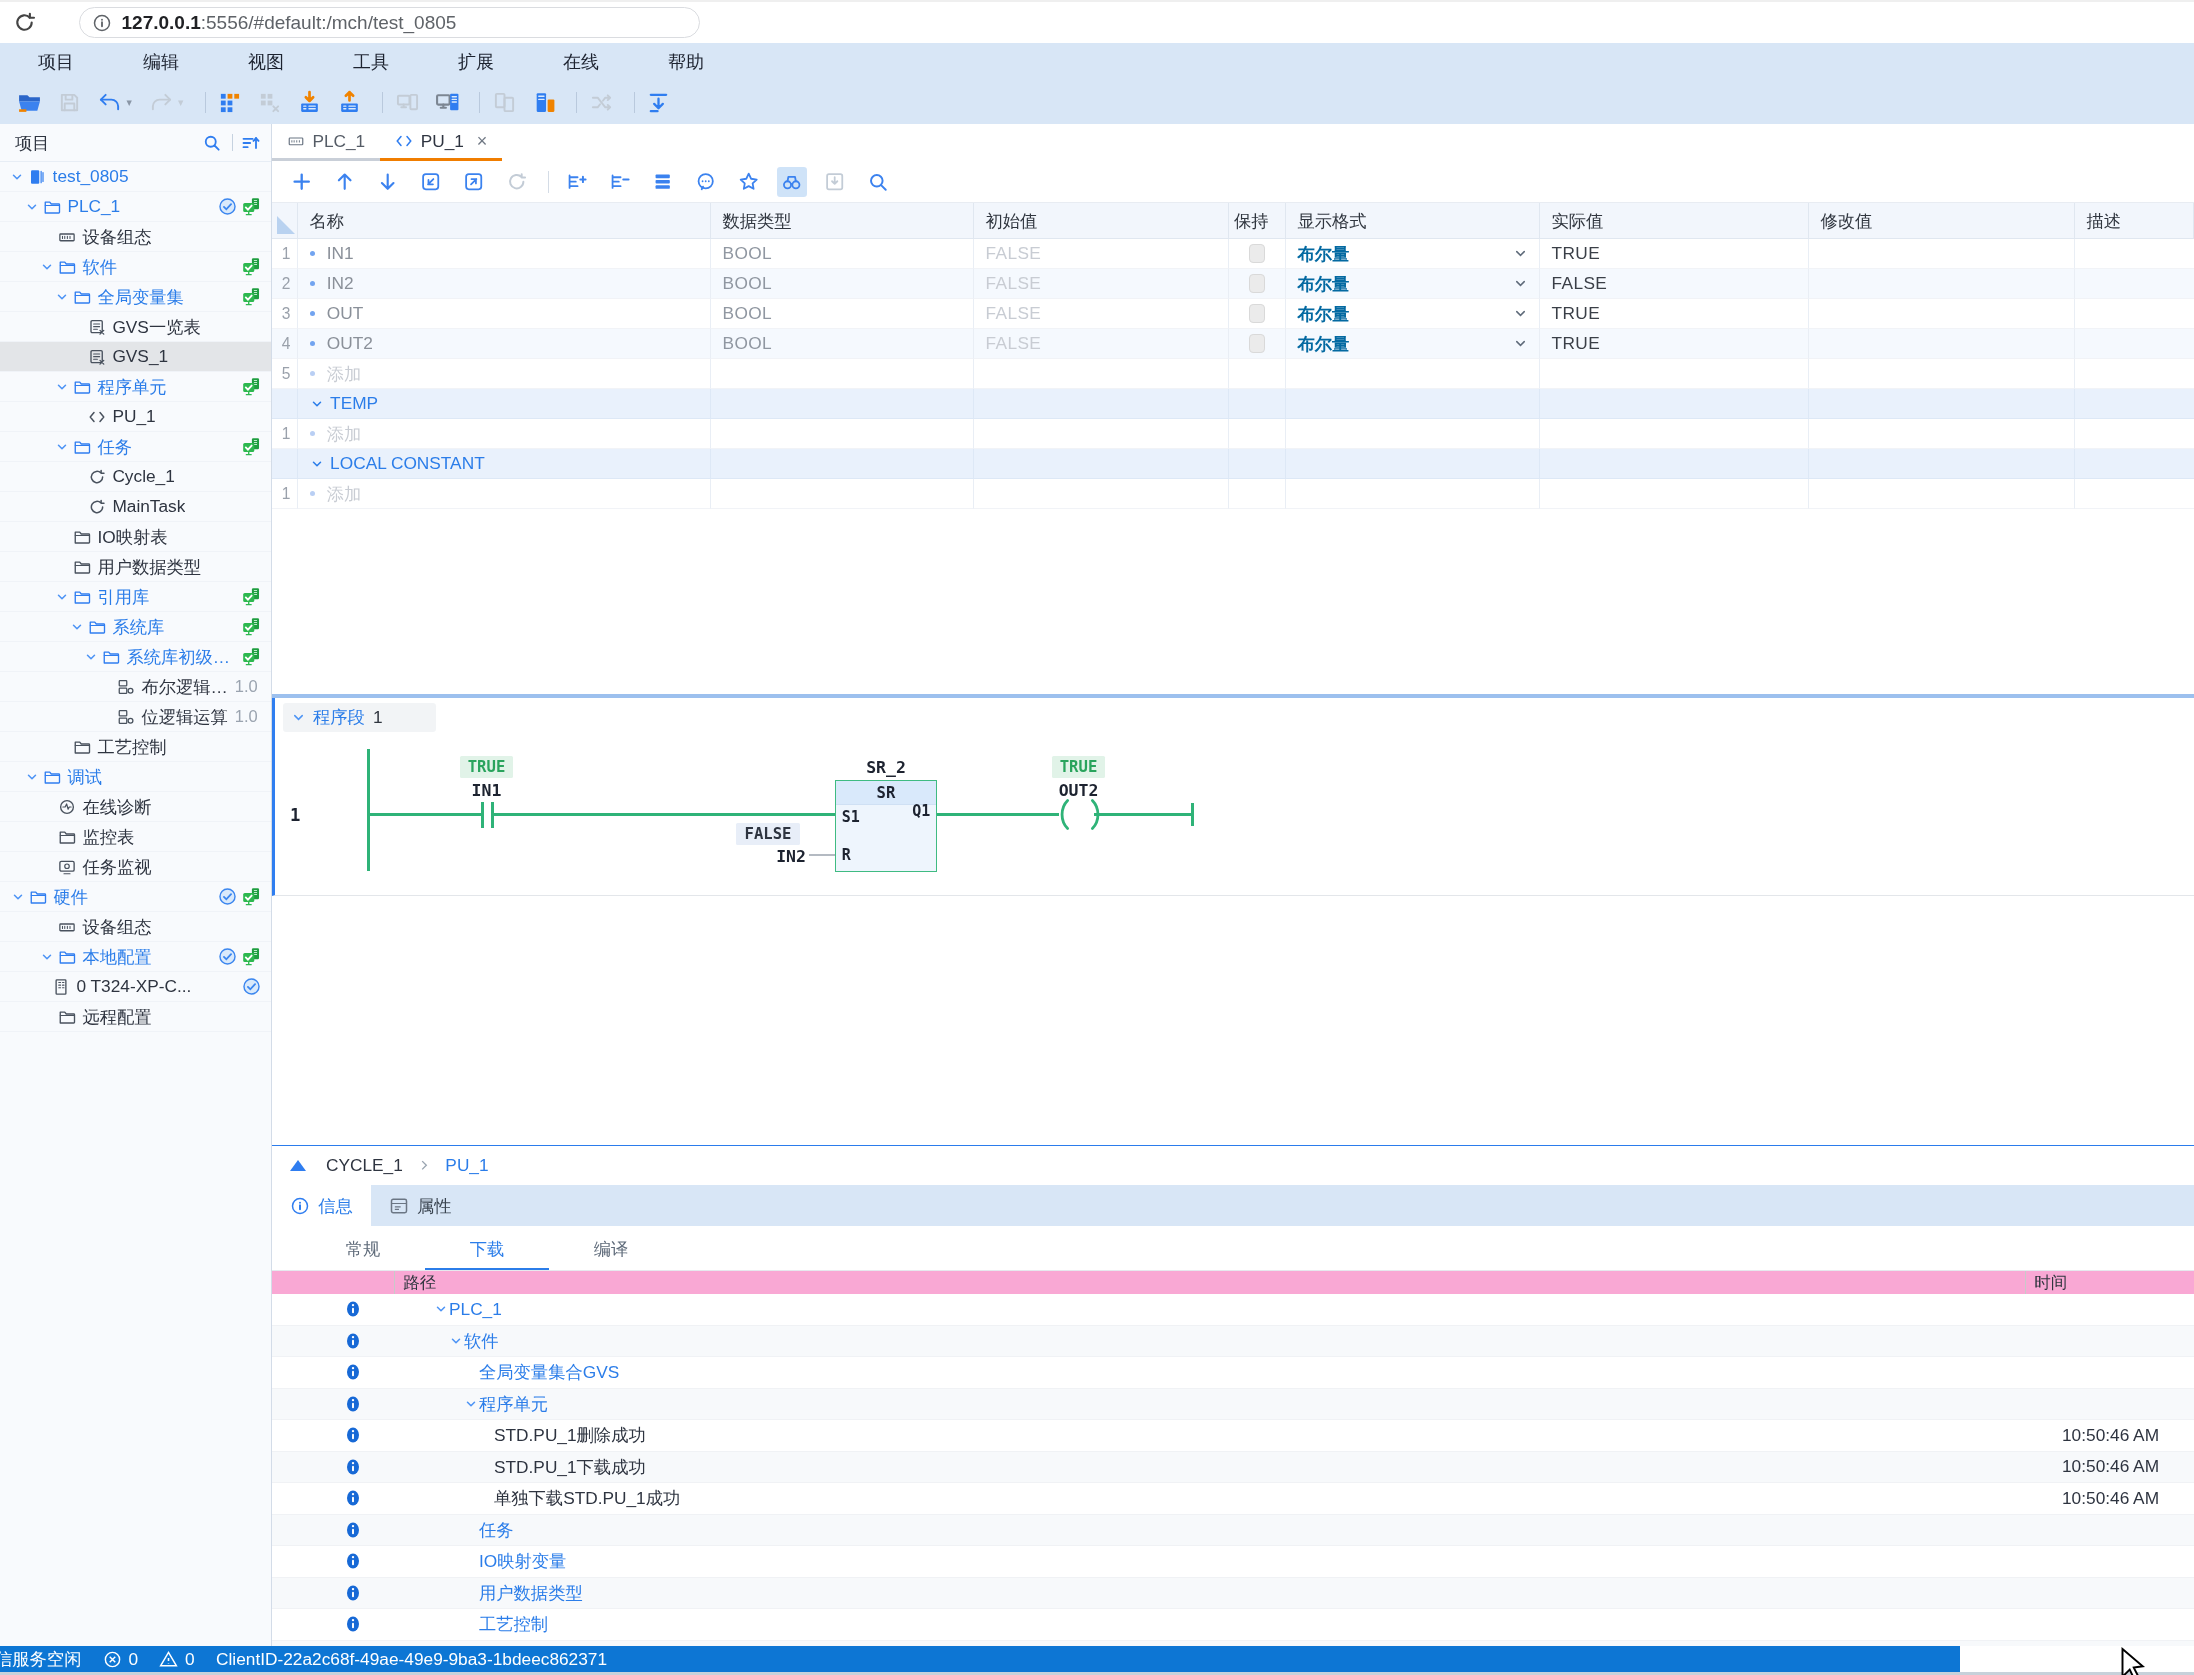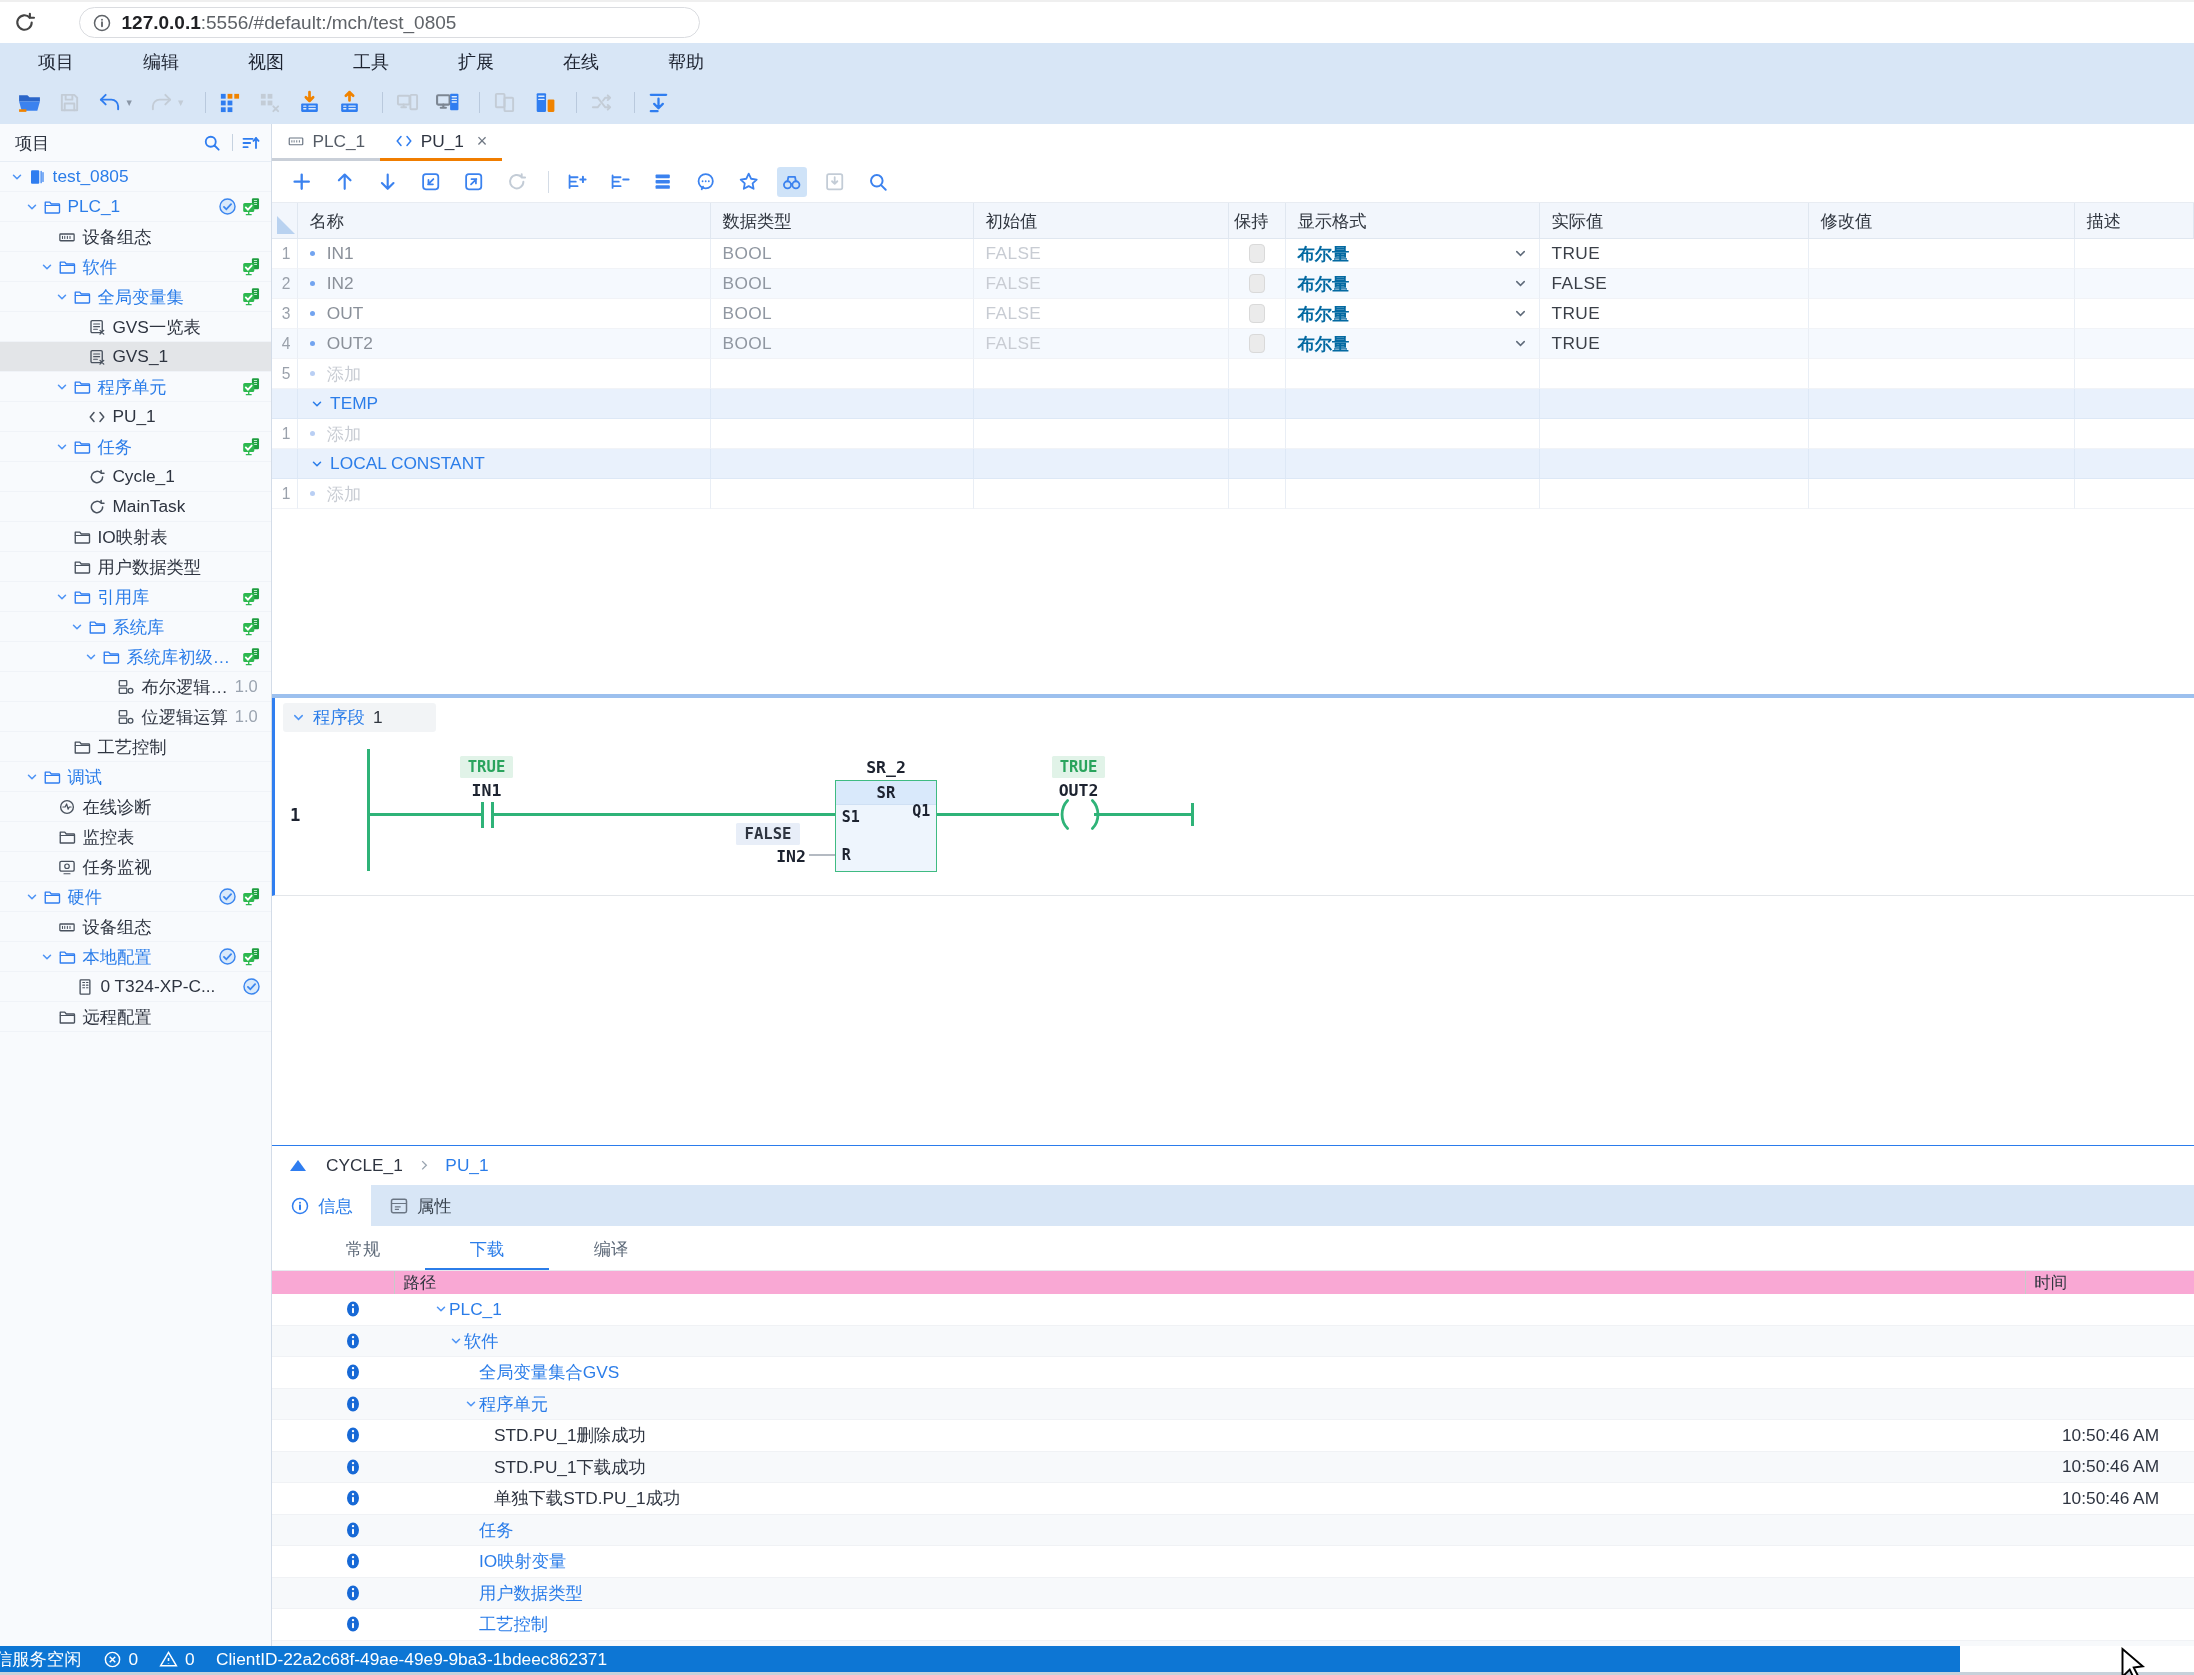--- a/index.html
+++ b/index.html
@@ -683,21 +683,21 @@
         <span class="t-ic" style="color:#49525e">
           <svg viewBox="0 0 24 24" width="18" height="18" fill="none" stroke-linecap="round" stroke-linejoin="round">
             <rect x="2.5" y="4.5" width="19" height="13" rx="2" stroke="currentColor" stroke-width="1.8"></rect>
             <circle cx="12" cy="11" r="3" stroke="currentColor" stroke-width="1.6"></circle>
             <path d="M8 21h8" stroke="currentColor" stroke-width="1.6"></path>
           </svg>
         </span>
         <span class="t-label plain">任务监视</span>
         <span class="t-right"></span>
       </div>
-      <div class="trow" style="padding-left: 23px;">
+      <div class="trow" style="padding-left: 9px;">
         <span class="t-chev">
           <svg viewBox="0 0 24 24" width="14" height="14" fill="none" stroke="currentColor" stroke-width="2.6" stroke-linecap="round" stroke-linejoin="round">
             <path d="M6 9l6 6 6-6"></path>
           </svg>
         </span>
         <span class="t-ic" style="color:#2f7df0">
           <svg viewBox="0 0 24 24" width="18" height="18" fill="none" stroke-linecap="round" stroke-linejoin="round">
             <path d="M3 5.5h6l2 2.5h10a1 1 0 0 1 1 1v10a1 1 0 0 1-1 1H3z" stroke="currentColor" stroke-width="1.8"></path>
             <path d="M3 10h19" stroke="currentColor" stroke-width="1.4"></path>
           </svg>
@@ -756,21 +756,21 @@
             <svg viewBox="0 0 24 24" width="19" height="19">
               <rect x="12.5" y="1.5" width="9" height="14" rx="1.5" fill="#1f9e40"></rect>
               <path d="M15 4.5h4M15 7h4M15 9.5h4" stroke="#bfeccb" stroke-width="1.4"></path>
               <rect x="1.5" y="7.5" width="14" height="11.5" rx="2" fill="#2db84f"></rect>
               <path d="M4.8 13.2l2.7 2.7 4.7-5" stroke="#fff" stroke-width="2.4" fill="none" stroke-linecap="round"></path>
               <path d="M8.5 19v3.2M4.8 22.2h7.4" stroke="#2db84f" stroke-width="1.7"></path>
             </svg>
           </span>
         </span>
       </div>
-      <div class="trow" style="padding-left: 56px;">
+      <div class="trow" style="padding-left: 32px;">
         <span class="t-chev"></span>
         <span class="t-ic" style="color:#49525e">
           <svg viewBox="0 0 24 24" width="18" height="18" fill="none" stroke-linecap="round" stroke-linejoin="round">
             <rect x="5.5" y="2.5" width="13" height="19" rx="1" stroke="currentColor" stroke-width="1.8"></rect>
             <path d="M9 6h2.5M9 9.5h2.5M9 13h2.5M14 6h2M14 9.5h2M14 13h2" stroke="currentColor" stroke-width="1.4"></path>
           </svg>
         </span>
         <span class="t-label plain">0 T324-XP-C...</span>
         <span class="t-right">
           <span style="display:flex">

